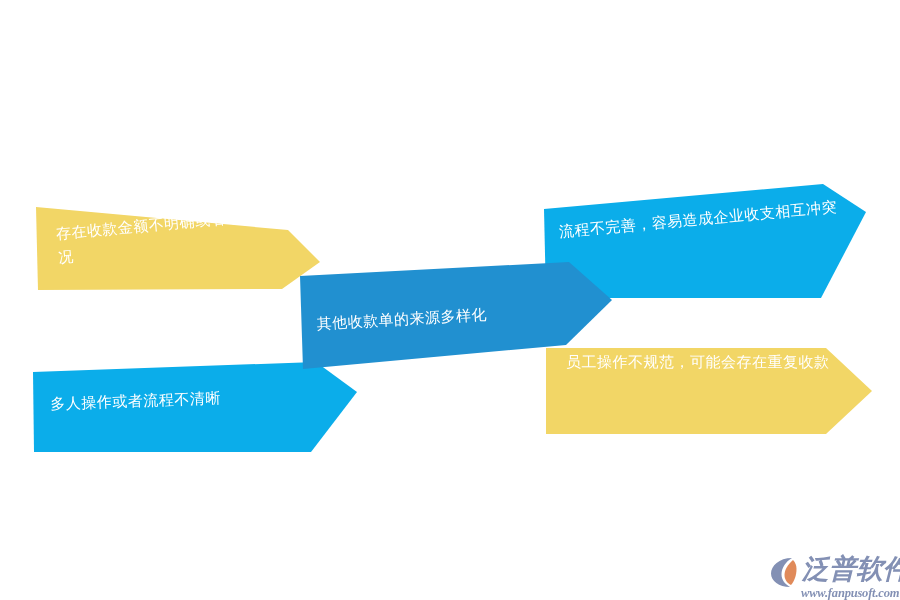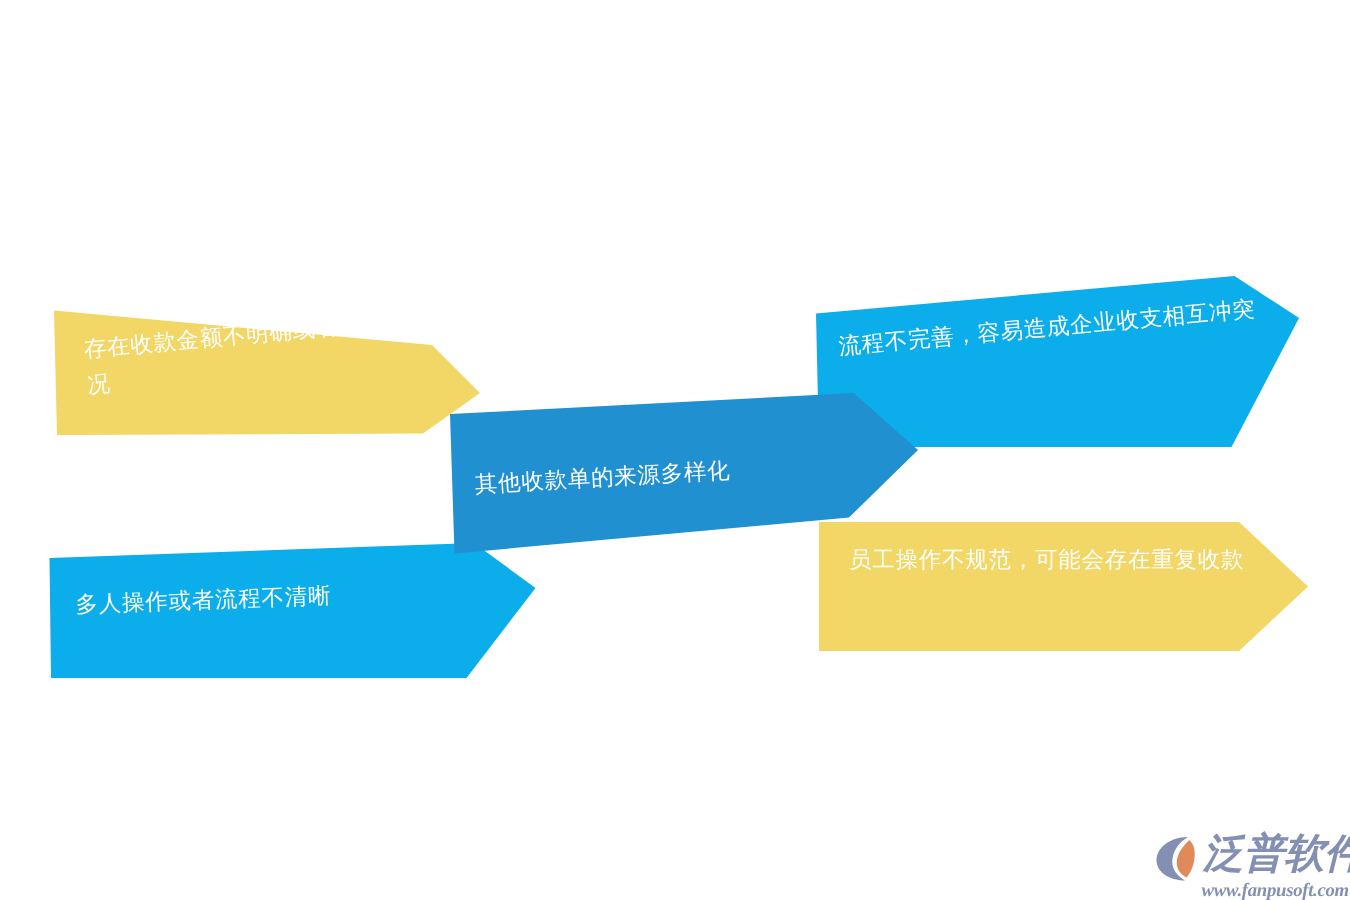--- a/index.html
+++ b/index.html
@@ -65,21 +65,21 @@
   }
   .lbl-bottomleft {
     left: 50px;
     top: 392px;
     width: 280px;
     transform: rotate(-2.0deg);
     transform-origin: 0 0;
   }
   .lbl-bottomright {
     left: 566px;
-    top: 362px;
+    top: 350px;
     width: 270px;
   }
 
   
   #logo {
     position: absolute;
     left: 768px;
     top: 552px;
     width: 122px;
     height: 52px;

